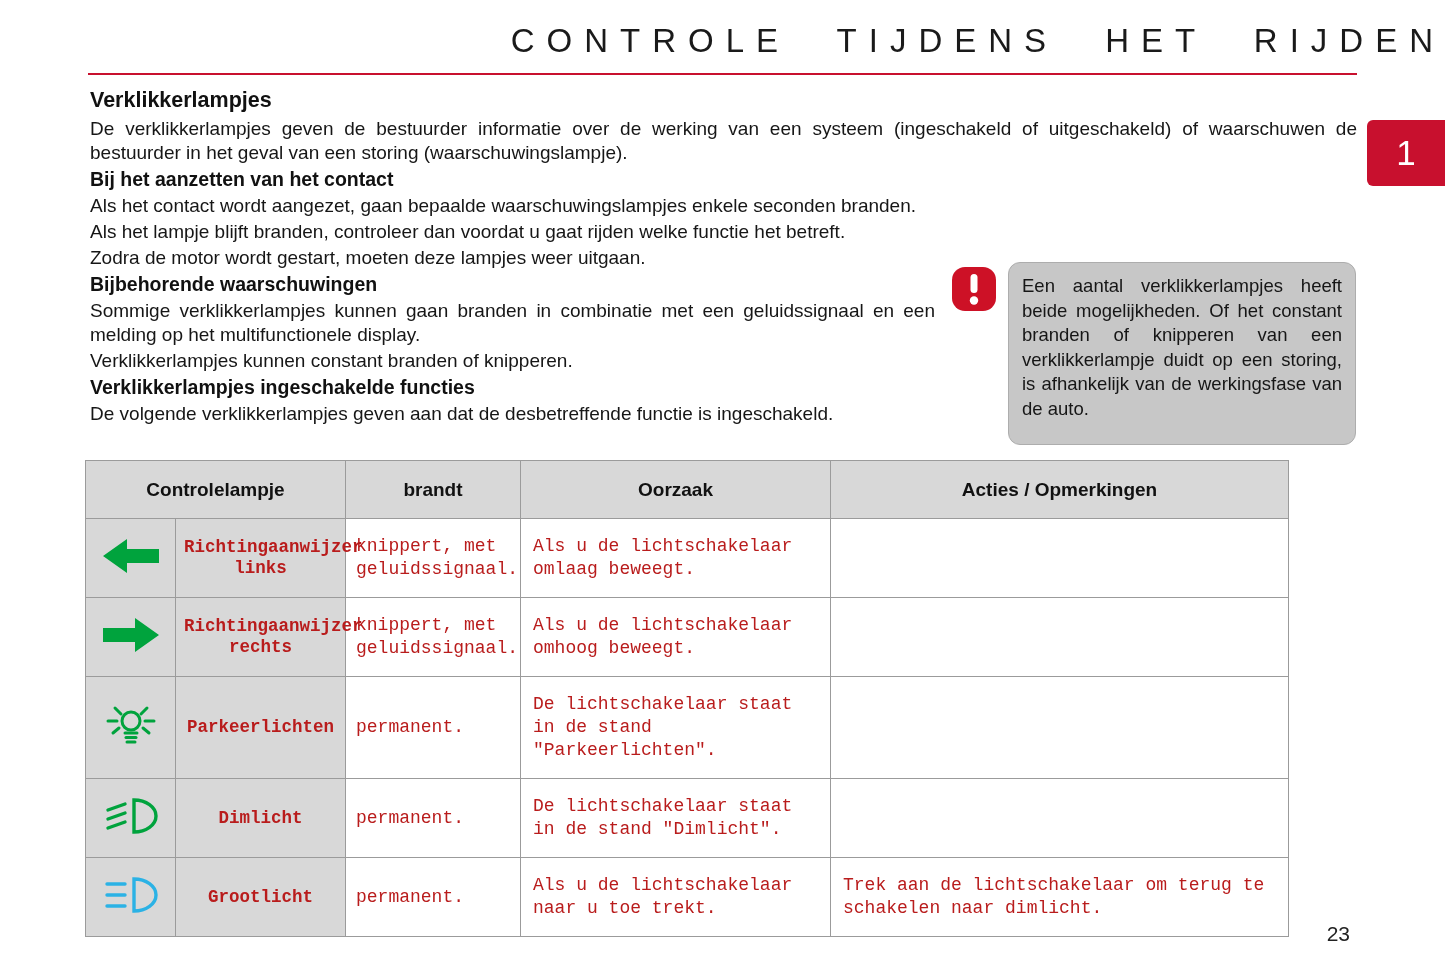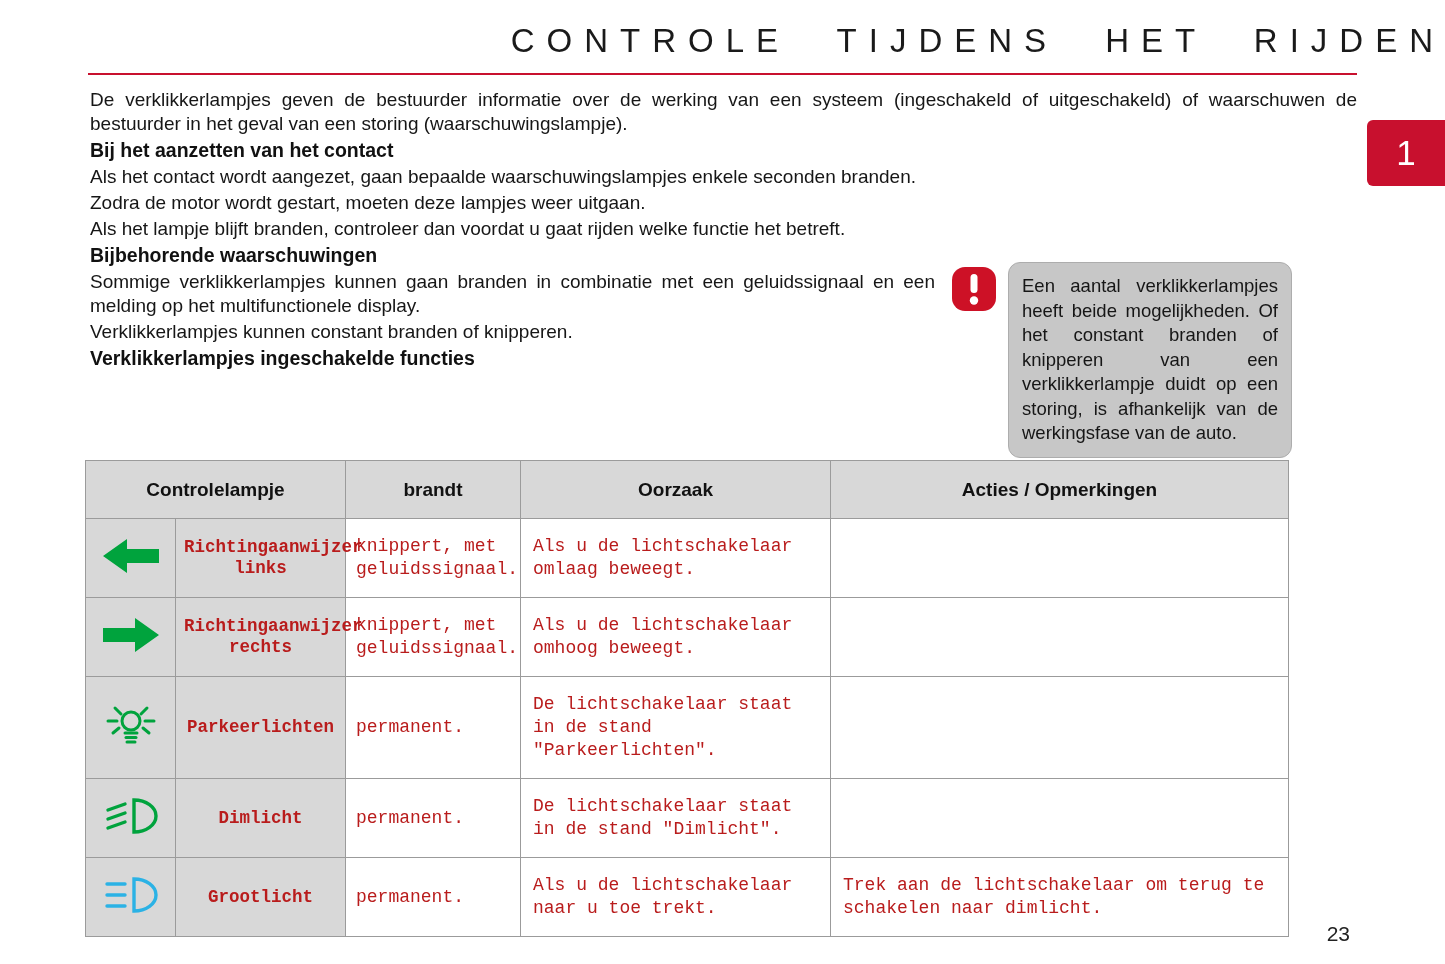--- a/index.html
+++ b/index.html
@@ -18,21 +18,21 @@
     background:var(--accent-red,#c8102e); border-radius:6px 0 0 6px;
     display:flex; align-items:center; justify-content:center;
     color:#fff; font-size:35px; font-weight:400;
   }
   .content { padding:13px 88px 0 90px; }
   h2.section { font-size:21.5px; line-height:24px; margin:0 0 5px 0; font-weight:bold; }
   h3.sub { font-size:19.5px; line-height:24px; margin:2px 0 3px 0; font-weight:bold; }
   p.body { font-size:19px; line-height:24px; margin:0 0 2px 0; text-align:justify; color:#161616; }
   .narrow { width:845px; }
   .note-box {
-    position:absolute; left:1008px; top:262px; width:284px; min-height:183px;
+    position:absolute; left:1008px; top:262px; width:348px; min-height:183px;
     background:var(--note-gray,#c7c7c7); border:1px solid #adadad; border-radius:12px;
     padding:11px 13px; font-size:18.5px; line-height:24.5px; text-align:justify; color:#161616;
   }
   .warning-icon { position:absolute; left:951px; top:266px; width:46px; height:46px; color:var(--warning-red,#cd1126); }
   .table-wrap { position:absolute; left:85px; top:460px; width:1204px; }
   table { width:100%; border-collapse:collapse; table-layout:fixed; }
   th, td { border:1px solid #9b9b9b; vertical-align:middle; }
   th {
     background:var(--table-gray,#d8d8d8); font-size:19px; font-weight:bold;
     height:58px; text-align:center; color:#111;
@@ -56,32 +56,34 @@
 <div class="page">
 
   <div class="chapter-tab">
     <span>1</span>
   </div>
 
   <h1 class="title">CONTROLE TIJDENS HET RIJDEN</h1>
   <div class="rule"></div>
 
   <div class="content">
+    <h2 class="section">Verklikkerlampjes</h2>
     <p class="body">De verklikkerlampjes geven de bestuurder informatie over de werking van een systeem (ingeschakeld of uitgeschakeld) of waarschuwen de bestuurder in het geval van een storing (waarschuwingslampje).</p>
 
     <h3 class="sub">Bij het aanzetten van het contact</h3>
     <p class="body">Als het contact wordt aangezet, gaan bepaalde waarschuwingslampjes enkele seconden branden.</p>
+    <p class="body">Als het lampje blijft branden, controleer dan voordat u gaat rijden welke functie het betreft.</p>
     <p class="body">Zodra de motor wordt gestart, moeten deze lampjes weer uitgaan.</p>
-    <p class="body">Als het lampje blijft branden, controleer dan voordat u gaat rijden welke functie het betreft.</p>
 
     <h3 class="sub">Bijbehorende waarschuwingen</h3>
     <p class="body narrow">Sommige verklikkerlampjes kunnen gaan branden in combinatie met een geluidssignaal en een melding op het multifunctionele display.</p>
     <p class="body narrow">Verklikkerlampjes kunnen constant branden of knipperen.</p>
 
     <h3 class="sub">Verklikkerlampjes ingeschakelde functies</h3>
+    <p class="body narrow">De volgende verklikkerlampjes geven aan dat de desbetreffende functie is ingeschakeld.</p>
   </div>
 
   <div class="warning-icon">
     <svg width="46" height="46" viewBox="0 0 46 46">
       <rect x="1" y="1" width="44" height="44" rx="13" fill="currentColor"></rect>
       <rect x="19.5" y="8" width="7" height="19" rx="3.5" fill="#ffffff"></rect>
       <circle cx="23" cy="34.5" r="4.2" fill="#ffffff"></circle>
     </svg>
   </div>
 

